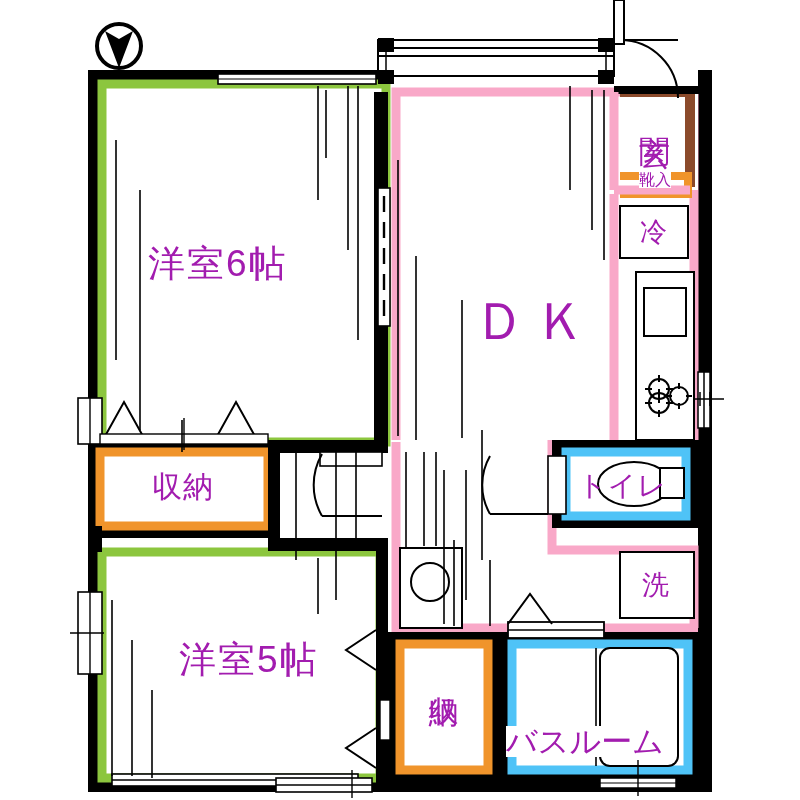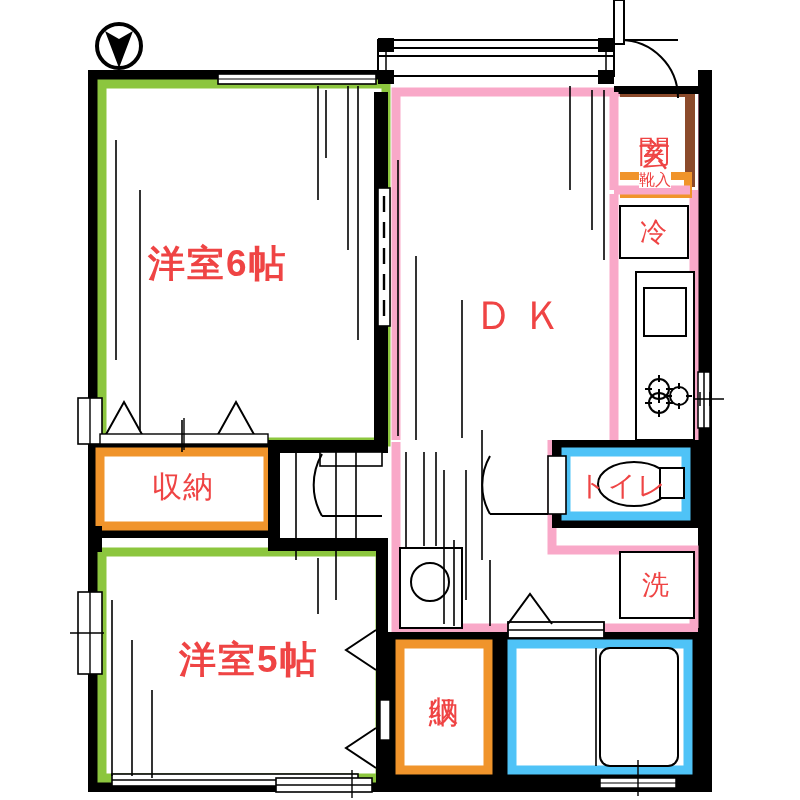--- a/index.html
+++ b/index.html
@@ -17,32 +17,32 @@
     height: 800px;
     background: #ffffff;
     overflow: hidden;
   }
   #plan svg {
     display: block;
   }
   .lbl {
     position: absolute;
     font-family: "Liberation Sans", "DejaVu Sans", sans-serif;
-    color: #ef4444;
+    color: #a21caf;
     white-space: nowrap;
     line-height: 1;
     background: #ffffff;
   }
   .lbl-room {
     font-size: 37px;
     letter-spacing: 2px;
-    font-weight: 700;
+    font-weight: 400;
   }
   .lbl-dk {
-    font-size: 40px;
+    font-size: 52px;
     letter-spacing: 9px;
     font-weight: 400;
   }
   .lbl-closet {
     font-size: 30px;
     letter-spacing: 1px;
   }
   .lbl-closet-v {
     font-size: 30px;
     writing-mode: vertical-rl;
@@ -349,14 +349,15 @@
   <div class="lbl lbl-genkan-v" style="left:639px; top:112px;">玄関</div>
 
   <div class="lbl lbl-small" style="left:639px; top:172px;">靴入</div>
 
   <div class="lbl lbl-fix" style="left:640px; top:219px;">冷</div>
 
   <div class="lbl lbl-fix" style="left:642px; top:572px;">洗</div>
 
   <div class="lbl lbl-toilet" style="left:578px; top:472px; background:transparent;">トイレ</div>
 
+  <div class="lbl lbl-bath" style="left:506px; top:726px;">バスルーム</div>
 
 </div>
 
 </body></html>

